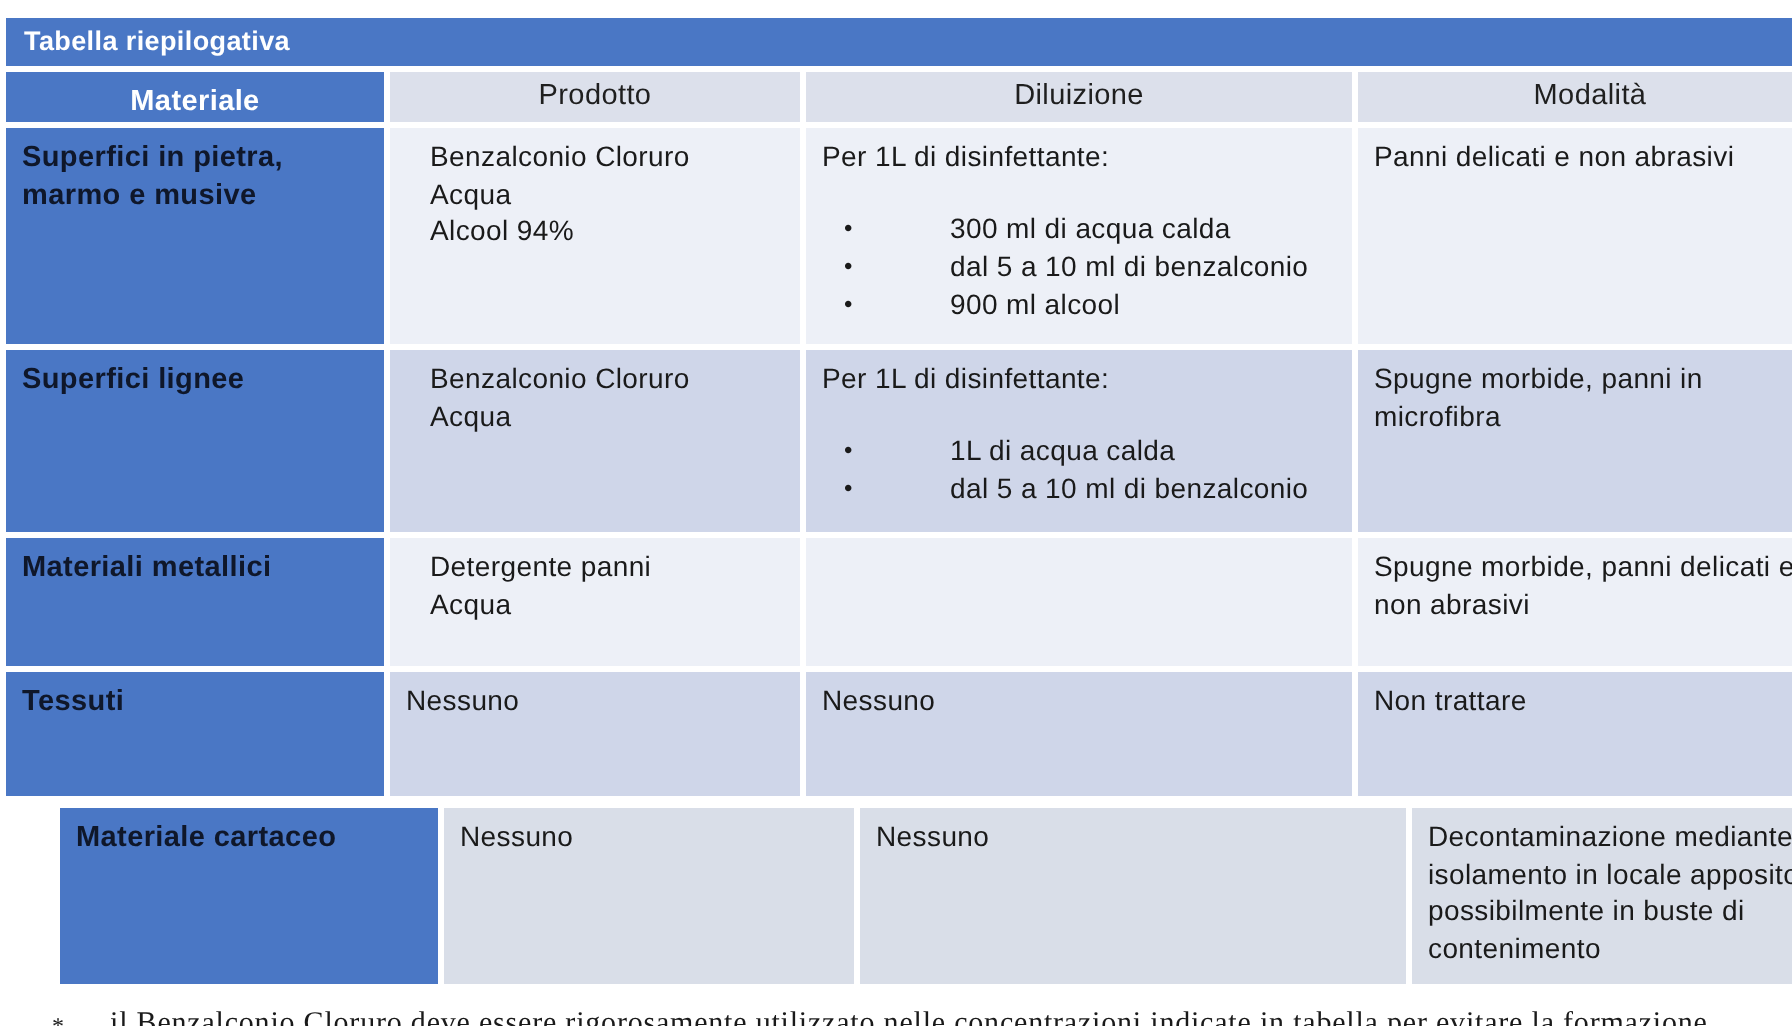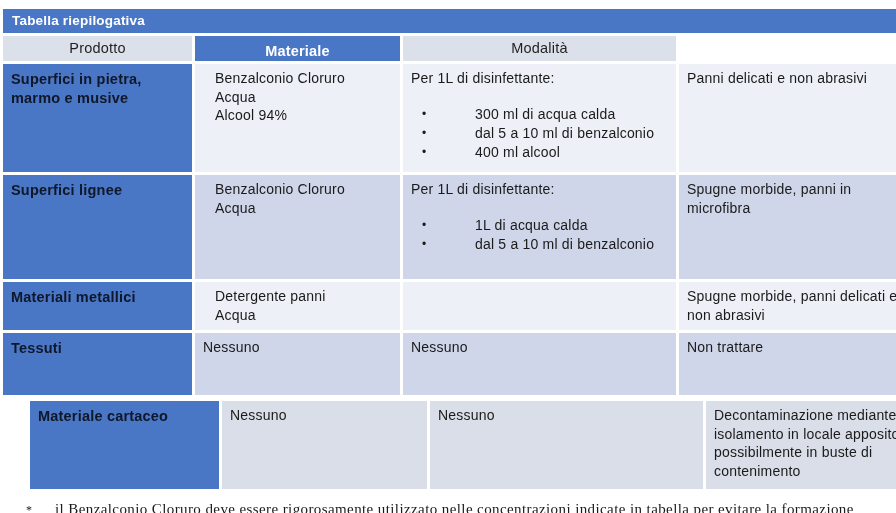--- a/index.html
+++ b/index.html
@@ -25,22 +25,22 @@
   }
   .trow {
     display: grid;
     grid-template-columns: 189px 205px 273px 232px;
     column-gap: 3px;
     margin-left: 3px;
     margin-bottom: 3px;
   }
   .header-row { height: 25px; }
   .r0 { height: 108px; }
-  .r1 { height: 104px; }
-  .r2 { height: 48px; }
+  .r1 { height: 91px; }
+  .r2 { height: 64px; }
   .r3 { height: 62px; margin-bottom: 6px; }
   .r4 { height: 88px; padding-left: 27px; }
   .cell {
     box-sizing: border-box;
     overflow: hidden;
     padding: 5px 8px;
     font-size: 14px;
     line-height: 18.5px;
     letter-spacing: 0.2px;
   }
@@ -101,22 +101,23 @@
   }
 </style>
 </head>
 <body>
 
 <div class="page">
 
   <div class="titlebar">Tabella riepilogativa</div>
 
   <div class="trow header-row">
+    <div class="cell header-cell label-cell">Materiale</div>
     <div class="cell header-cell">Prodotto</div>
-    <div class="cell header-cell label-cell">Materiale</div>
+    <div class="cell header-cell">Diluizione</div>
     <div class="cell header-cell">Modalità</div>
   </div>
 
   <div class="trow r0 band-light">
     <div class="cell label-cell">Superfici in pietra, marmo e musive</div>
     <div class="cell pre">Benzalconio Cloruro
 Acqua
 Alcool 94%</div>
     <div class="cell">
       <div>Per 1L di disinfettante:</div>
@@ -124,21 +125,21 @@
         <div class="bullet-line">
           <span class="bullet">•</span>
           <span class="bullet-text">300 ml di acqua calda</span>
         </div>
         <div class="bullet-line">
           <span class="bullet">•</span>
           <span class="bullet-text">dal 5 a 10 ml di benzalconio</span>
         </div>
         <div class="bullet-line">
           <span class="bullet">•</span>
-          <span class="bullet-text">400 ml alcool</span>
+          <span class="bullet-text">900 ml alcool</span>
         </div>
       </div>
     </div>
     <div class="cell">Panni delicati e non abrasivi</div>
   </div>
 
   <div class="trow r1 band-dark">
     <div class="cell label-cell">Superfici lignee</div>
     <div class="cell pre">Benzalconio Cloruro
 Acqua</div>

